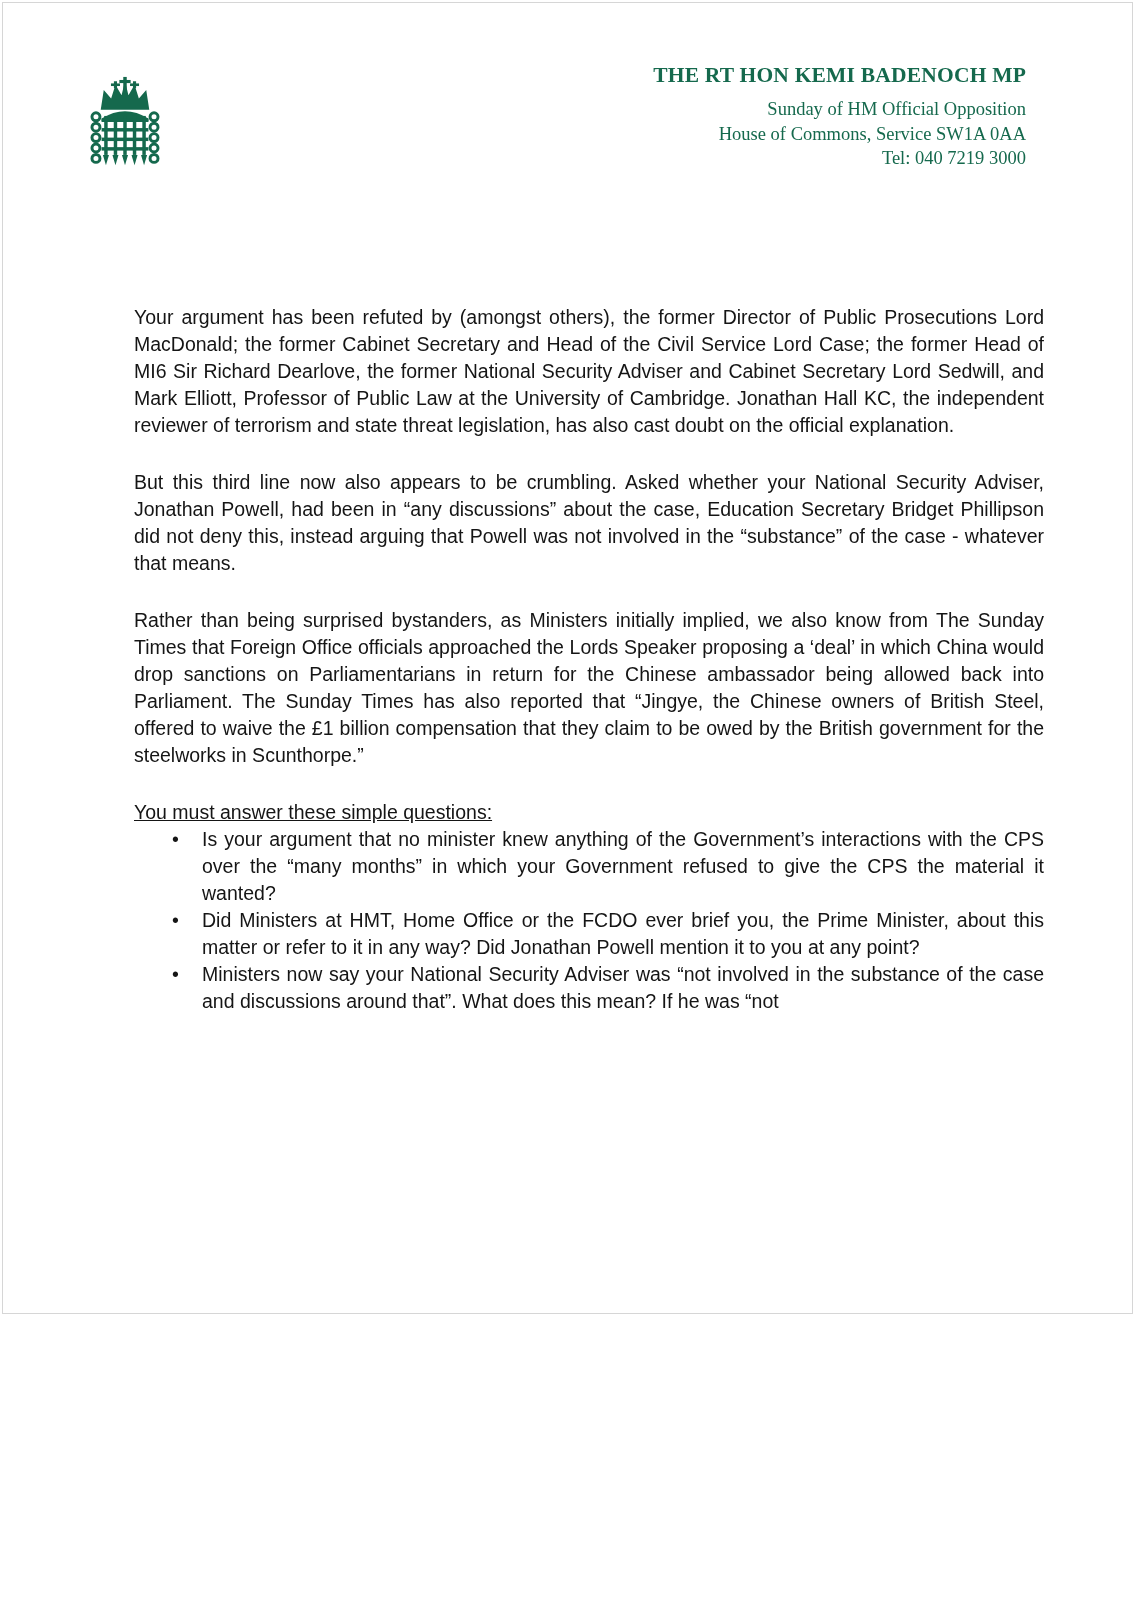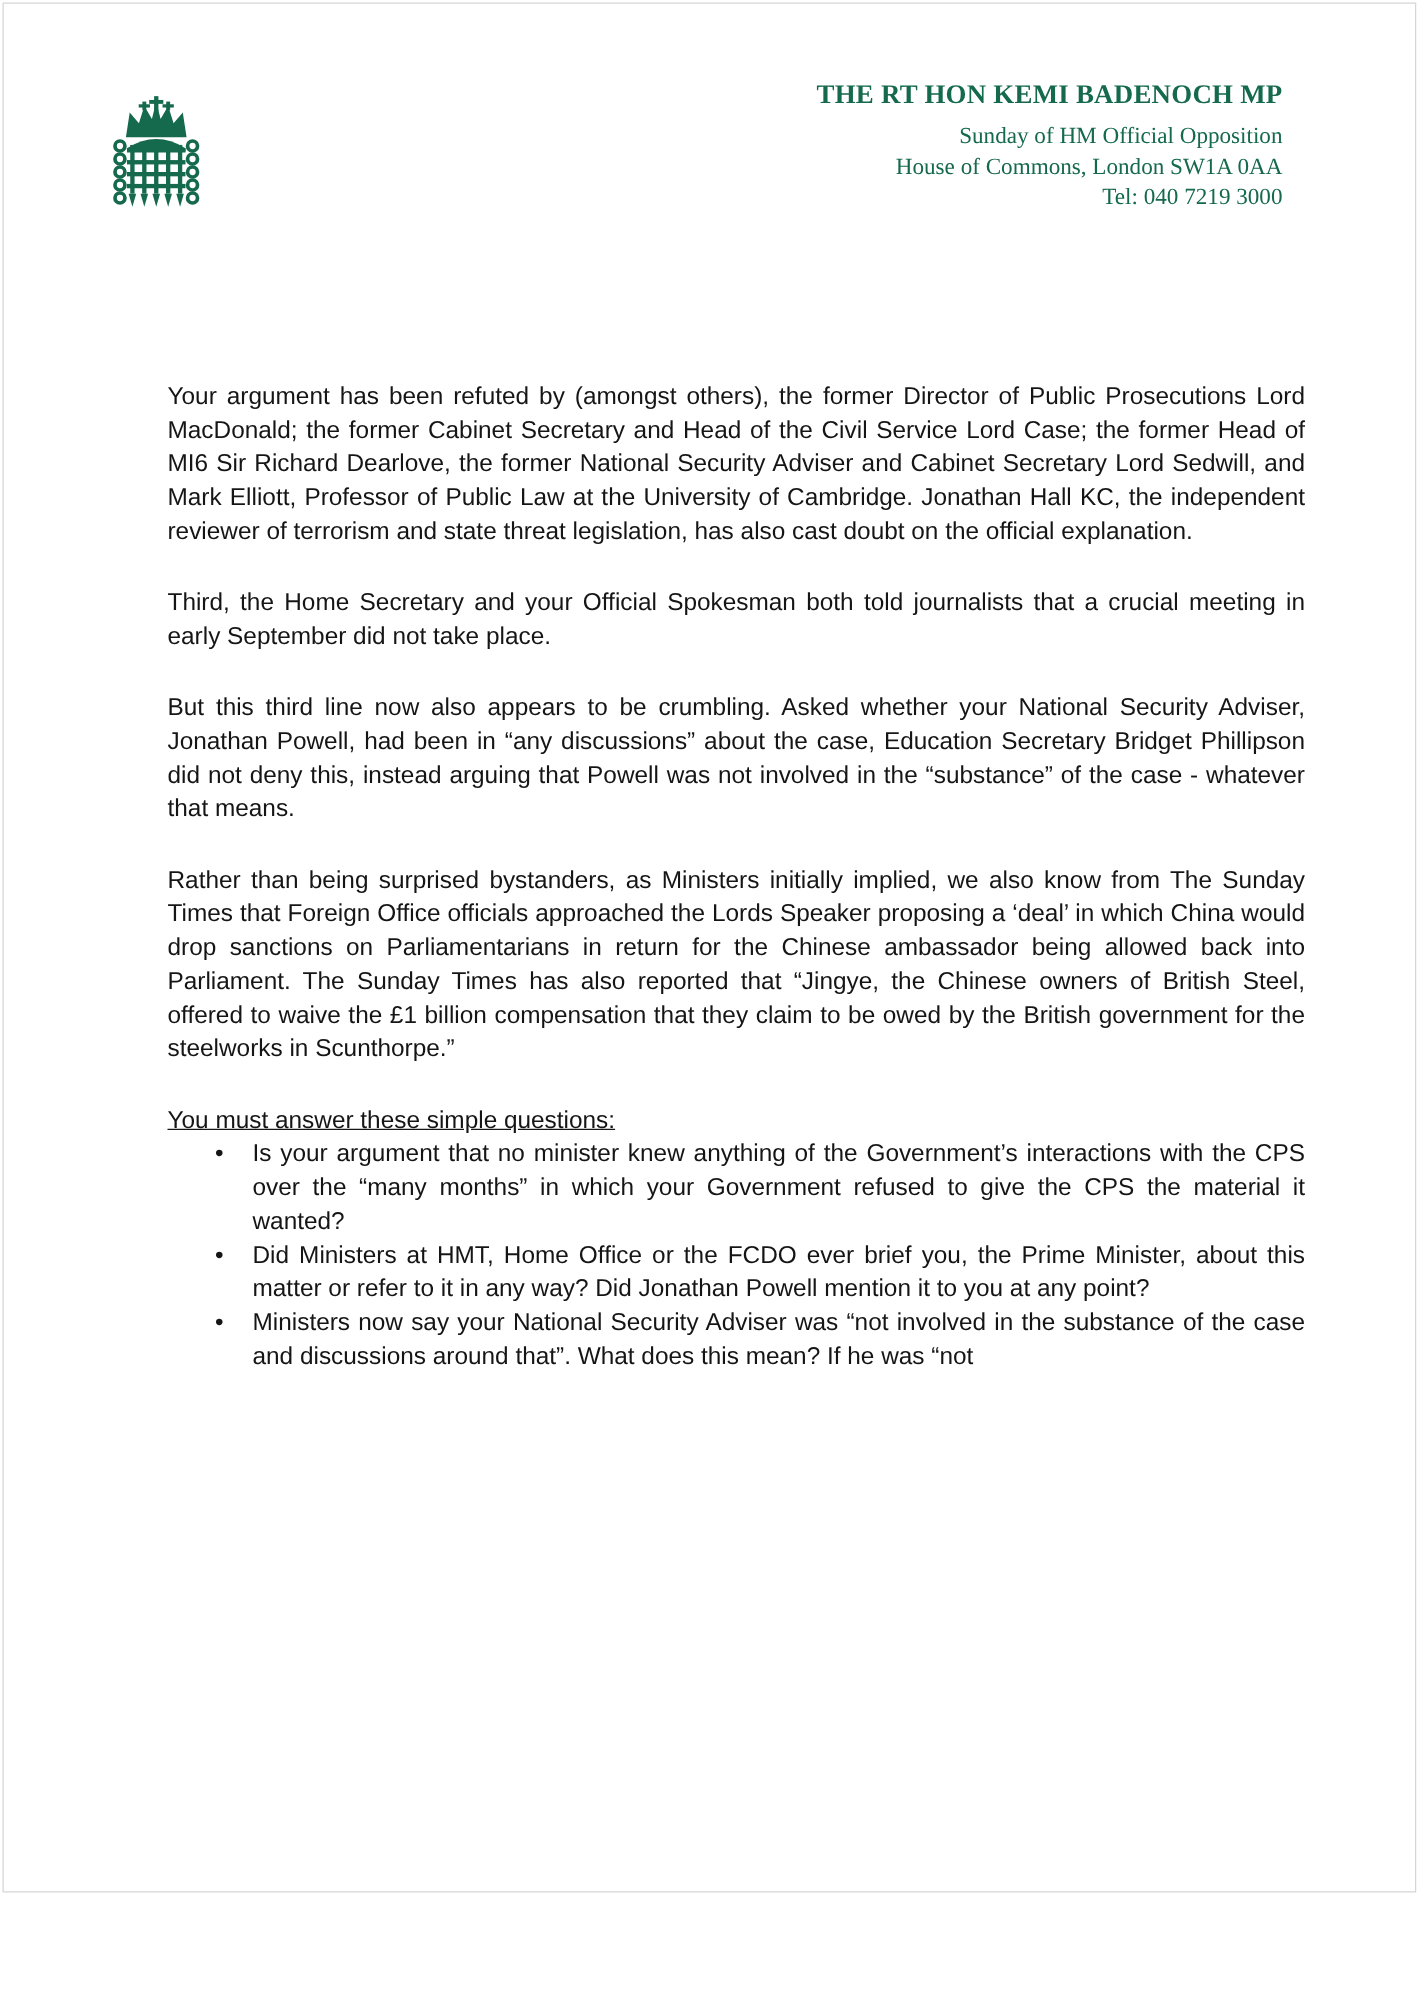--- a/index.html
+++ b/index.html
@@ -5,21 +5,21 @@
   * { margin: 0; padding: 0; box-sizing: border-box; }
   html, body { background: #ffffff; }
   body {
     width: 1135px; height: 1600px;
     font-family: "Liberation Sans", "DejaVu Sans", sans-serif;
     color: #151515;
     overflow: hidden;
   }
   .page {
     position: relative;
-    width: 1131px; height: 1512px;
+    width: 1131px; height: 1312px;
     margin: 2px auto;
     background: #ffffff;
     border: 1px solid #d6d6d6;
   }
   .logo {
     position: absolute;
     left: 83px; top: 72px;
     width: 78px; height: 94px;
   }
   .letterhead {
@@ -120,27 +120,26 @@
       <circle cx="78.5" cy="58" r="4.6"></circle>
       <circle cx="78.5" cy="70" r="4.6"></circle>
       <circle cx="78.5" cy="82" r="4.6"></circle>
       <circle cx="78.5" cy="94" r="4.6"></circle>
     </g>
   </svg>
 
   <header class="letterhead">
     <div class="lh-title">THE RT HON KEMI BADENOCH MP</div>
     <div class="lh-line">Sunday of HM Official Opposition</div>
-    <div class="lh-line">House of Commons, London SW1A 0AA</div>
+    <div class="lh-line">House of Commons, Service SW1A 0AA</div>
     <div class="lh-line">Tel: 040 7219 3000</div>
   </header>
 
   <main class="content">
     <p>Your argument has been refuted by (amongst others), the former Director of Public Prosecutions Lord MacDonald; the former Cabinet Secretary and Head of the Civil Service Lord Case; the former Head of MI6 Sir Richard Dearlove, the former National Security Adviser and Cabinet Secretary Lord Sedwill, and Mark Elliott, Professor of Public Law at the University of Cambridge. Jonathan Hall KC, the independent reviewer of terrorism and state threat legislation, has also cast doubt on the official explanation.</p>
-    <p>Third, the Home Secretary and your Official Spokesman both told journalists that a crucial meeting in early September did not take place.</p>
     <p>But this third line now also appears to be crumbling. Asked whether your National Security Adviser, Jonathan Powell, had been in “any discussions” about the case, Education Secretary Bridget Phillipson did not deny this, instead arguing that Powell was not involved in the “substance” of the case - whatever that means.</p>
     <p>Rather than being surprised bystanders, as Ministers initially implied, we also know from The Sunday Times that Foreign Office officials approached the Lords Speaker proposing a ‘deal’ in which China would drop sanctions on Parliamentarians in return for the Chinese ambassador being allowed back into Parliament. The Sunday Times has also reported that “Jingye, the Chinese owners of British Steel, offered to waive the £1 billion compensation that they claim to be owed by the British government for the steelworks in Scunthorpe.”</p>
     <p class="lead-in">You must answer these simple questions:</p>
     <ul class="bullets">
       <li>Is your argument that no minister knew anything of the Government’s interactions with the CPS over the “many months” in which your Government refused to give the CPS the material it wanted?</li>
       <li>Did Ministers at HMT, Home Office or the FCDO ever brief you, the Prime Minister, about this matter or refer to it in any way? Did Jonathan Powell mention it to you at any point?</li>
       <li>Ministers now say your National Security Adviser was “not involved in the substance of the case and discussions around that”. What does this mean? If he was “not</li>
     </ul>
   </main>
 

